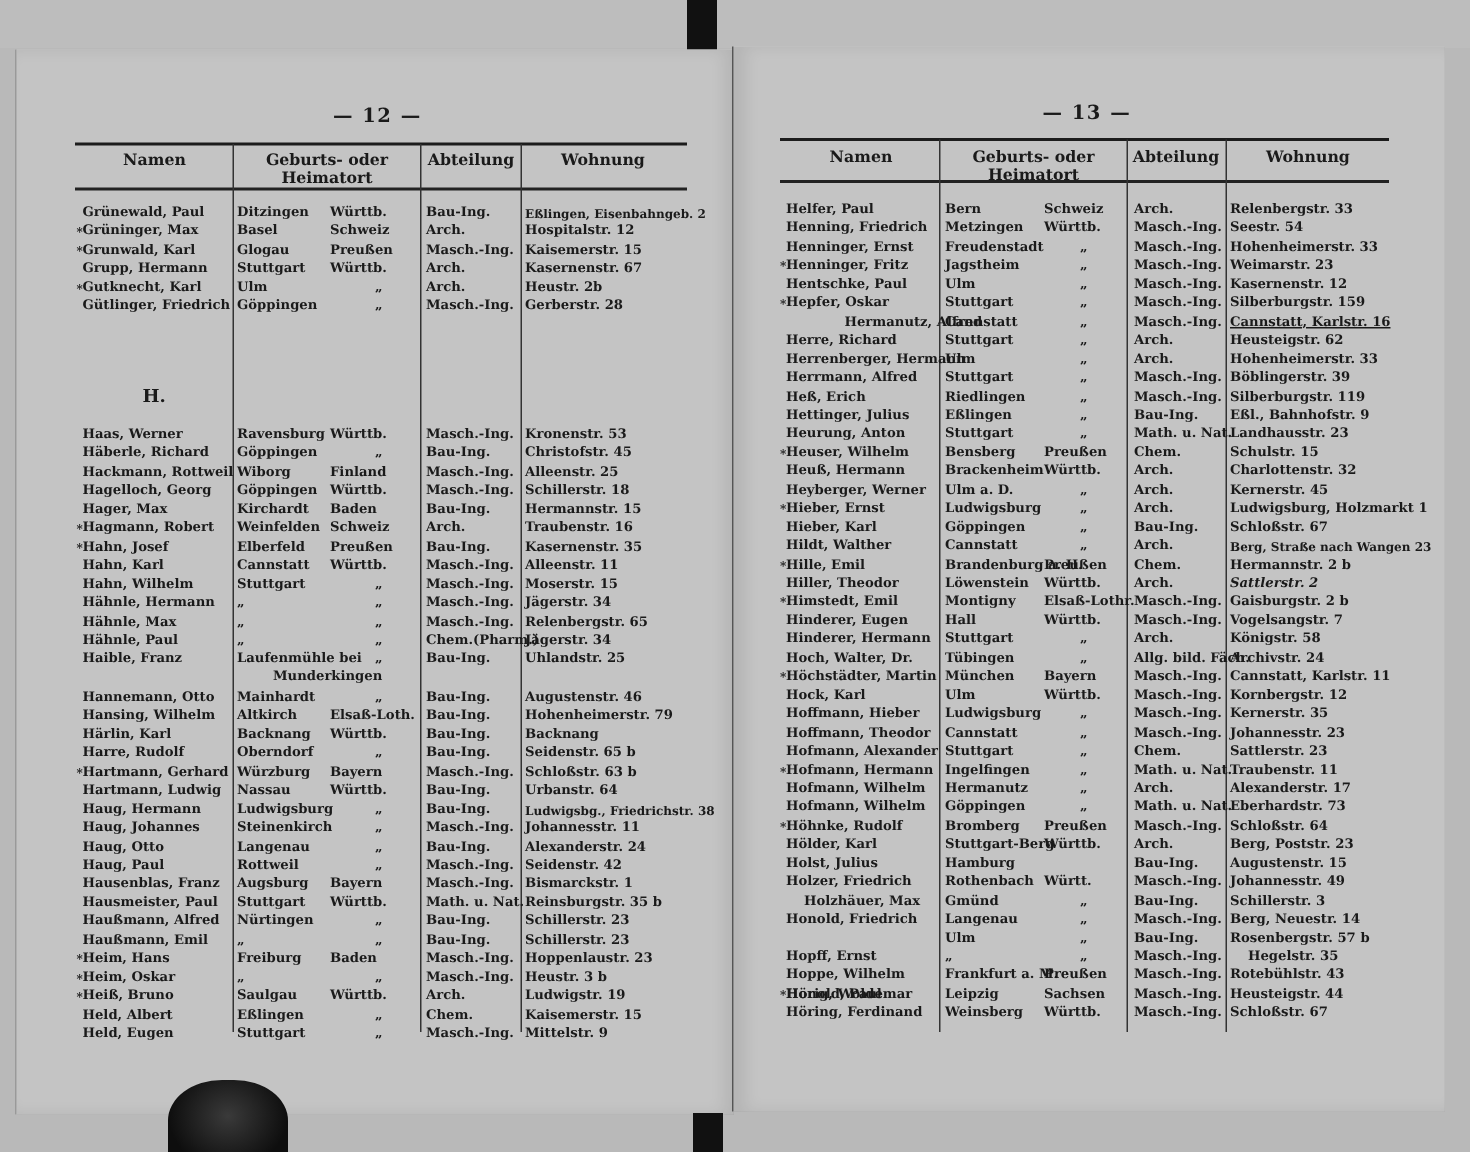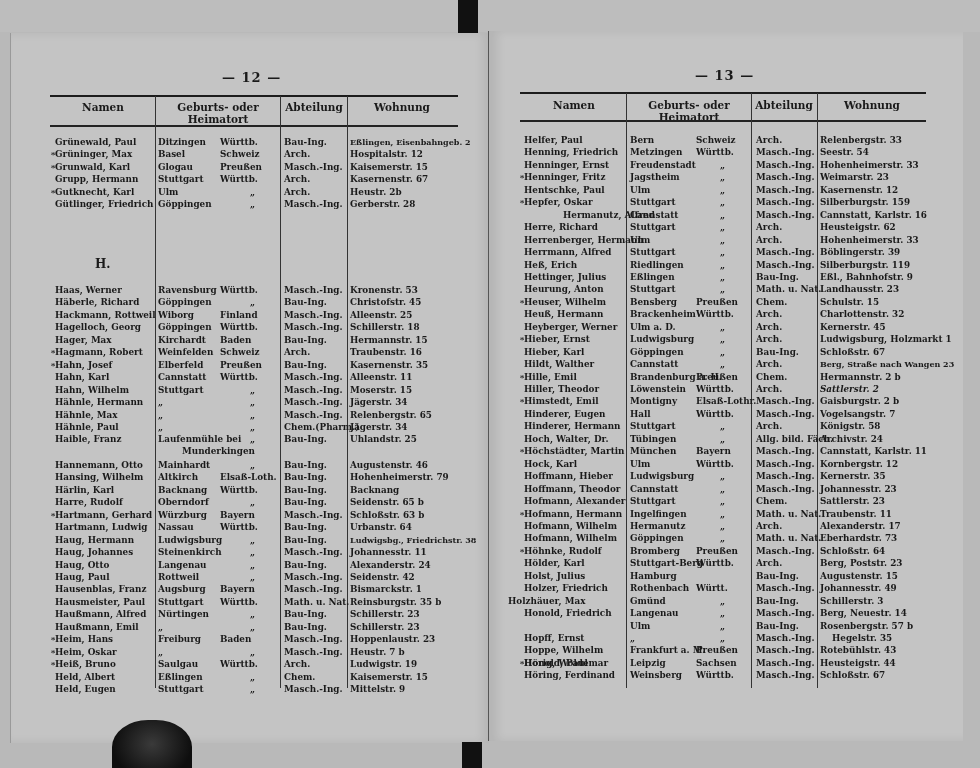--- a/index.html
+++ b/index.html
@@ -290,21 +290,21 @@
       <span style="left: 220px;">Baden</span>
       <span style="left: 284px;">Masch.-Ing.</span>
       <span style="left: 350px;">Hoppenlaustr. 23</span>
     </div>
     <div class="row" style="top: 645.65px; left: 0px;">
       <span style="left: 51px; font-size: 8px;">*</span>
       <span style="left: 55px;">Heim, Oskar</span>
       <span style="left: 158px;">„</span>
       <span style="left: 250px;">„</span>
       <span style="left: 284px;">Masch.-Ing.</span>
-      <span style="left: 350px;">Heustr. 7 b</span>
+      <span style="left: 350px;">Heustr. 3 b</span>
     </div>
     <div class="row" style="top: 658.1px; left: 0px;">
       <span style="left: 51px; font-size: 8px;">*</span>
       <span style="left: 55px;">Heiß, Bruno</span>
       <span style="left: 158px;">Saulgau</span>
       <span style="left: 220px;">Württb.</span>
       <span style="left: 284px;">Arch.</span>
       <span style="left: 350px;">Ludwigstr. 19</span>
     </div>
     <div class="row" style="top: 670.55px; left: 0px;">
@@ -377,21 +377,21 @@
       <span style="left: 630px;">Stuttgart</span>
       <span style="left: 720px;">„</span>
       <span style="left: 756px;">Masch.-Ing.</span>
       <span style="left: 820px;">Silberburgstr. 159</span>
     </div>
     <div class="row" style="top: 208.7px; left: 0px;">
       <span style="left: 524px; margin-left: 39px;">Hermanutz, Alfred</span>
       <span style="left: 630px;">Cannstatt</span>
       <span style="left: 720px;">„</span>
       <span style="left: 756px;">Masch.-Ing.</span>
-      <span style="left: 820px;">Cannstatt, Karlstr. 16</span>
+      <span style="left: 820px; text-decoration: underline;">Cannstatt, Karlstr. 16</span>
     </div>
     <div class="row" style="top: 221.15px; left: 0px;">
       <span style="left: 524px;">Herre, Richard</span>
       <span style="left: 630px;">Stuttgart</span>
       <span style="left: 720px;">„</span>
       <span style="left: 756px;">Arch.</span>
       <span style="left: 820px;">Heusteigstr. 62</span>
     </div>
     <div class="row" style="top: 233.6px; left: 0px;">
       <span style="left: 524px;">Herrenberger, Hermann</span>
@@ -597,21 +597,21 @@
       <span style="left: 820px;">Augustenstr. 15</span>
     </div>
     <div class="row" style="top: 582.2px; left: 0px;">
       <span style="left: 524px;">Holzer, Friedrich</span>
       <span style="left: 630px;">Rothenbach</span>
       <span style="left: 696px;">Württ.</span>
       <span style="left: 756px;">Masch.-Ing.</span>
       <span style="left: 820px;">Johannesstr. 49</span>
     </div>
     <div class="row" style="top: 594.65px; left: 0px;">
-      <span style="left: 508px;">Holzhäuer, Max</span>
+      <span style="left: 536px;">Holzhäuer, Max</span>
       <span style="left: 630px;">Gmünd</span>
       <span style="left: 720px;">„</span>
       <span style="left: 756px;">Bau-Ing.</span>
       <span style="left: 820px;">Schillerstr. 3</span>
     </div>
     <div class="row" style="top: 607.1px; left: 0px;">
       <span style="left: 524px;">Honold, Friedrich</span>
       <span style="left: 630px;">Langenau</span>
       <span style="left: 720px;">„</span>
       <span style="left: 756px;">Masch.-Ing.</span>

